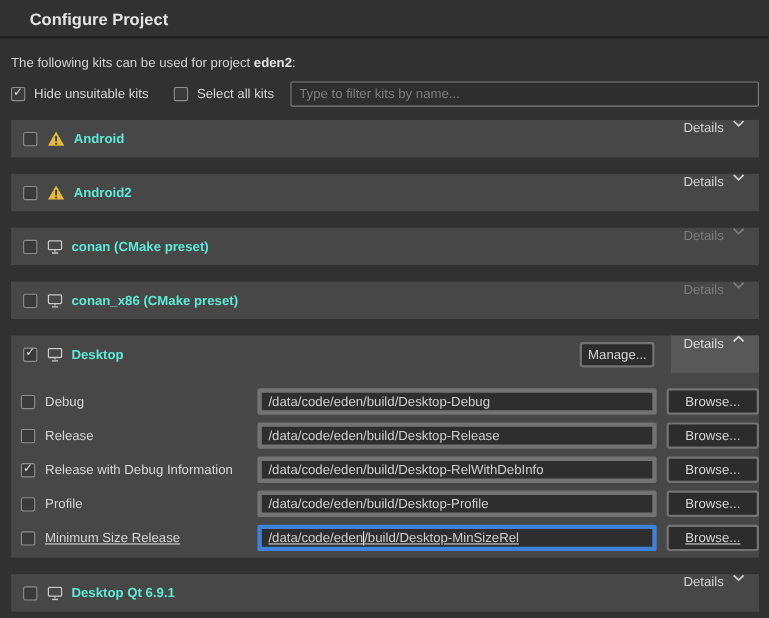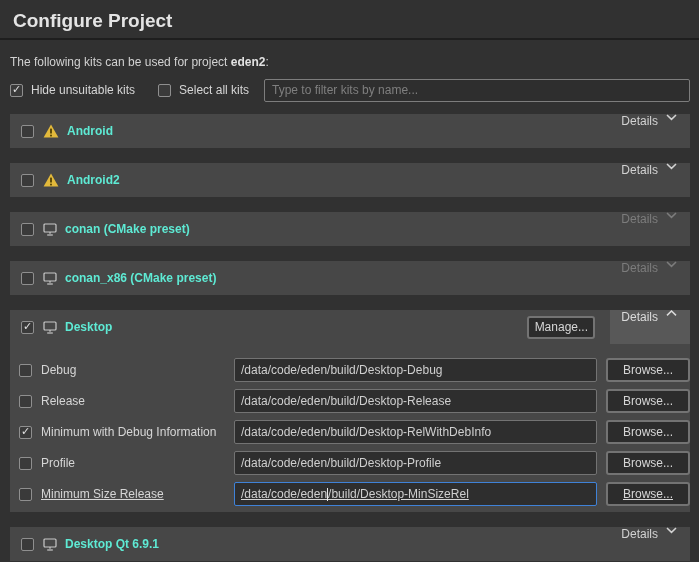--- a/index.html
+++ b/index.html
@@ -4,21 +4,21 @@
 <style>
   * { margin:0; padding:0; box-sizing:border-box; }
   html,body { width:699px; height:562px; }
   body {
     font-family:"Liberation Sans","DejaVu Sans",sans-serif;
     background:#313131; color:#d6d6d6; font-size:12px;
     overflow:hidden;
   }
   .page { width:699px; height:562px; position:relative; }
 
-  .title { margin:10px 13px 0; font-size:19px; font-weight:bold; color:#e4e4e4; }
+  .title { margin:10px 27px 0; font-size:15px; font-weight:bold; color:#e4e4e4; }
   .title-sep { margin-top:6px; height:2px; background:#1e1e1e; width:100%; }
 
   .subtitle { margin:15px 10px 0; color:#d2d2d2; }
   .subtitle b { color:#e2e2e2; }
 
   .controls-row { margin:9px 9px 0 10px; height:24px; display:flex; align-items:center; }
   .cb-group { display:flex; align-items:center; gap:8px; cursor:default; }
   .cb-group + .cb-group { margin-left:23px; }
 
   .checkbox {
@@ -61,21 +61,21 @@
   .manage-btn { margin-left:auto; width:68px; height:23px; }
   .kit-row .manage-btn + .details-toggle { margin-left:15px; }
 
   .configs { margin-top:14px; padding-bottom:6px; }
   .config-row { height:24px; display:flex; align-items:center; padding-left:9px; margin-bottom:7px; }
   .config-row:last-child { margin-bottom:0;text-decoration:underline; }
   .config-label { margin-left:9px; color:#d6d6d6; flex:1; }
 
   .path-input {
     width:363px; height:24px; flex:none;
-    background:#2e2e2e; border:1px solid #737373; border-radius:2px;
+    background:#2e2e2e; border:4px solid #737373; border-radius:2px;
     color:#cfcfcf; font-size:12px; padding:0 6px;
     display:flex; align-items:center; white-space:nowrap; overflow:hidden;
   }
   .path-input.focused { border-color:#3f82d8; }
   .caret { display:inline-block; width:1px; height:13px; background:#e8e8e8; flex:none; }
 
   .browse-btn { width:84px; height:24px; margin-left:9px; flex:none; }
 
   .chev { flex:none; display:block; }
 </style>
@@ -216,21 +216,21 @@
           <div class="path-input">
               <span>/data/code/eden/build/Desktop-Release</span>
             </div>
           <button class="btn browse-btn">Browse...</button>
         </div>
 
         <div class="config-row">
           <span class="checkbox">
               <span class="check-glyph">✓</span>
             </span>
-          <span class="config-label">Minimum with Debug Information</span>
+          <span class="config-label">Release with Debug Information</span>
           <div class="path-input">
               <span>/data/code/eden/build/Desktop-RelWithDebInfo</span>
             </div>
           <button class="btn browse-btn">Browse...</button>
         </div>
 
         <div class="config-row">
           <span class="checkbox"></span>
           <span class="config-label">Profile</span>
           <div class="path-input">

